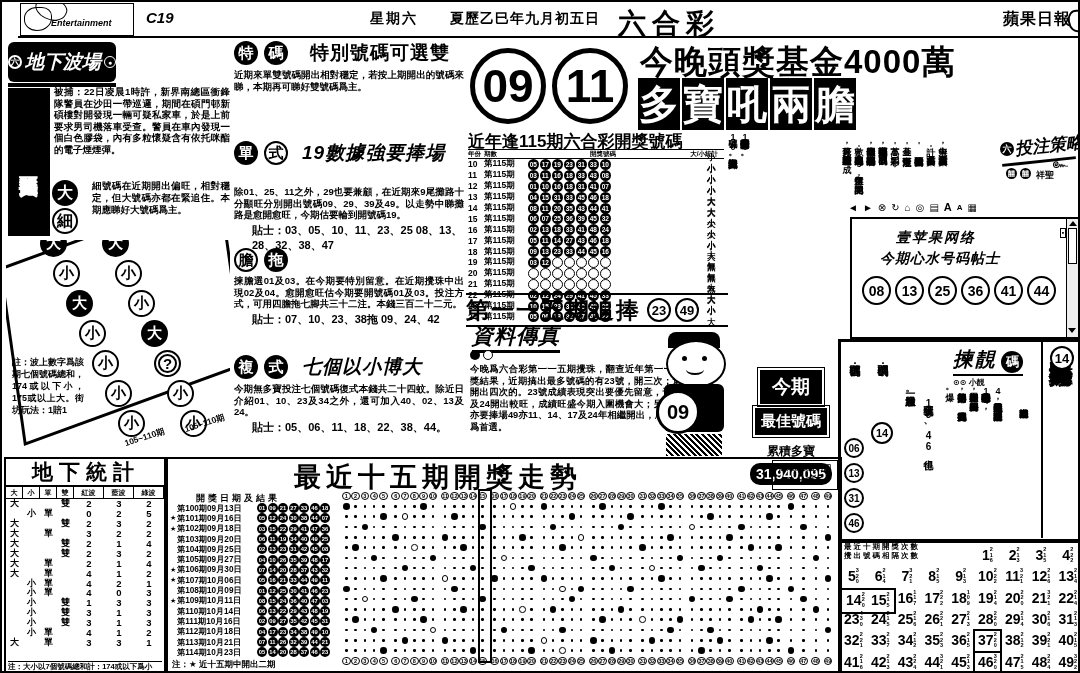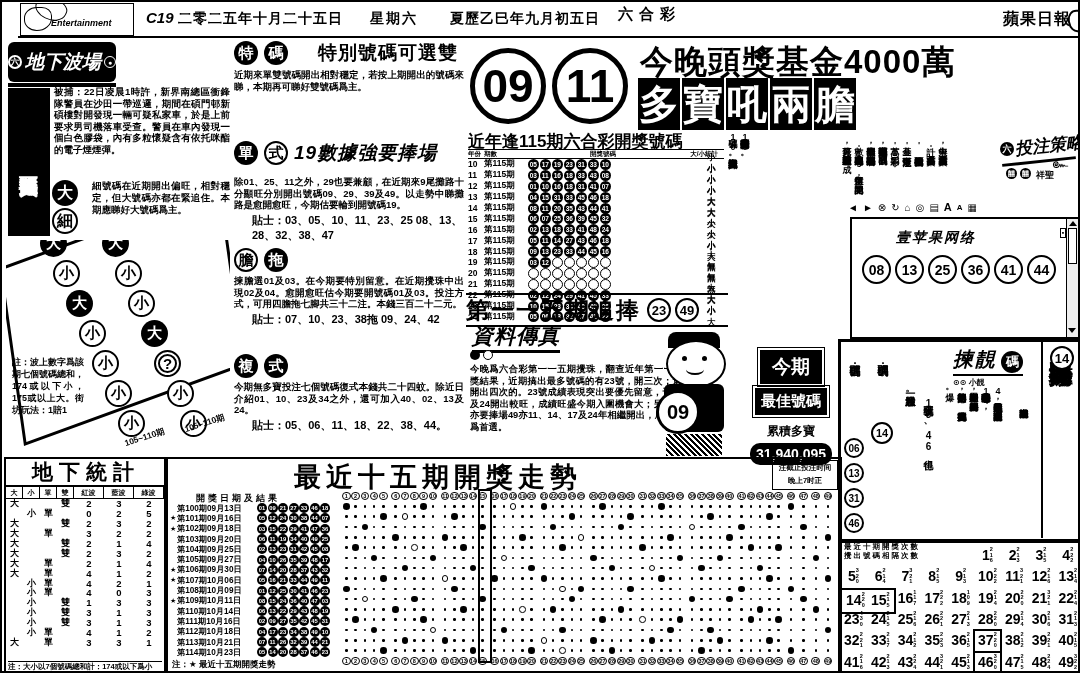--- a/index.html
+++ b/index.html
@@ -74,24 +74,23 @@
 
 <div class="page">
 
   <div class="hdr">
     <div class="sketch">
       <div class="sq" style="left:3px;top:3px;width:26px;height:22px;"></div>
       <div class="sq" style="left:14px;top:-6px;width:30px;height:20px;transform:rotate(25deg);"></div>
       <span class="i b" style="position:absolute;left:30px;top:14px;font-size:9px;">Entertainment</span>
     </div>
     <span class="abs b i" style="left:128px;top:7px;font-size:15px;">C19</span>
-    <span class="abs b" style="left:160px;top:8px;font-size:14px;letter-spacing:1px;">二零二五年十月二十五日</span>
     <span class="abs b" style="left:352px;top:8px;font-size:14px;letter-spacing:2px;">星期六</span>
     <span class="abs b" style="left:432px;top:8px;font-size:14px;letter-spacing:1px;">夏歷乙巳年九月初五日</span>
-    <span class="abs b" style="left:600px;top:3px;font-size:15px;letter-spacing:6px;">六合彩</span>
+    <span class="abs b" style="left:600px;top:3px;font-size:28px;letter-spacing:6px;">六合彩</span>
     <span class="abs b" style="left:985px;top:7px;font-size:16px;letter-spacing:1px;">蘋果日報</span>
     <svg class="abs" style="left:1048px;top:2px;" width="26" height="29" viewBox="0 0 26 29">
       <path d="M13 7 C5 5 2 12 3 18 C4 24 8 28 13 27 C18 28 22 24 23 18 C24 12 21 5 13 7 Z" fill="none" stroke="#000" stroke-width="2"></path>
       <path d="M13 7 C13 3 15 1 18 1" fill="none" stroke="#000" stroke-width="2"></path>
       <path d="M14 5 C17 2 21 3 23 6 C20 8 16 8 14 5 Z" fill="#000"></path>
     </svg>
   </div>
 
   <div class="logoUG">
     <span class="oc" style="width:14px;height:14px;border-color:#fff;color:#fff;background:#000;font-size:9px;">六</span>
@@ -134,45 +133,46 @@
     <div class="abs jt b" style="left:6px;top:116px;width:72px;font-size:9px;line-height:12px;">註：波上數字爲該期七個號碼總和，174或以下小，175或以上大。街坊玩法：1賠1</div>
     <div class="abs b" style="left:118px;top:192px;font-size:8.5px;transform:rotate(-18deg);">105~110期</div>
     <div class="abs b" style="left:178px;top:178px;font-size:8.5px;transform:rotate(-18deg);">105~110期</div>
   </div>
 
   <div id="tips-col" class="abs" style="left:232px;top:38px;width:230px;height:416px;">
       <div class="tipsec abs" style="left: 0px; top: 0px; width: 230px;">
         <div style="display: flex; align-items: center; gap: 4px;">
           <span class="fc bad" style="width: 24px; height: 24px; font-size: 15px;">特</span>
           <span class="fc bad" style="width: 24px; height: 24px; font-size: 15px;">碼</span>
-          <span class="tiptitle" style="margin-left: 24px;">特別號碼可選雙</span>
+          <span class="tiptitle" style="margin-left: 16px;">特別號碼可選雙</span>
         </div>
         <div class="tipbody jt" style="margin-top: 3px;">近期來單雙號碼開出相對穩定，若按上期開出的號碼來睇，本期再可睇好雙號碼爲主。</div>
       </div>
       <div class="tipsec abs" style="left: 0px; top: 100px; width: 230px;">
         <div style="display: flex; align-items: center; gap: 4px;">
           <span class="fc bad" style="width: 24px; height: 24px; font-size: 15px;">單</span>
           <span class="oc bad" style="width: 24px; height: 24px; font-size: 15px;">式</span>
-          <span class="tiptitle i" style="">19數據強要捧場</span>
-        </div>
-        <div class="tipbody jt" style="margin-top: 10px;">除01、25、11之外，29也要兼顧，在近期來9尾攤路十分顯旺分別開出號碼09、29、39及49。以走勢中睇攤路是愈開愈旺，今期估要輪到開號碼19。</div>
+          <span class="tiptitle i" style="margin-left: 8px;">19數據強要捧場</span>
+        </div>
+        <div class="tipbody jt" style="margin-top: 20px;">除01、25、11之外，29也要兼顧，在近期來9尾攤路十分顯旺分別開出號碼09、29、39及49。以走勢中睇攤路是愈開愈旺，今期估要輪到開號碼19。</div>
         <div class="tiphint" style="margin: 2px 0px 0px 18px;">貼士：03、05、10、11、23、25 08、13、28、32、38、47</div>
       </div>
       <div class="tipsec abs" style="left: 0px; top: 208px; width: 230px;">
         <div style="display: flex; align-items: center; gap: 4px;">
           <span class="oc bad" style="width: 24px; height: 24px; font-size: 15px;">膽</span>
           <span class="fc bad" style="width: 24px; height: 24px; font-size: 15px;">拖</span>
         </div>
         <div class="tipbody jt" style="margin-top: 3px;">揀膽選01及03。在今期要特別留意。在近期攪珠中出現02及04。愈開愈旺估今期要開號碼01及03。投注方式，可用四膽拖七腳共三十二注。本錢三百二十二元。</div>
         <div class="tiphint" style="margin: 2px 0px 0px 18px;">貼士：07、10、23、38拖 09、24、42</div>
       </div>
       <div class="tipsec abs" style="left: 0px; top: 314px; width: 230px;">
         <div style="display: flex; align-items: center; gap: 4px;">
           <span class="fc bad" style="width: 24px; height: 24px; font-size: 15px;">複</span>
           <span class="fc bad" style="width: 24px; height: 24px; font-size: 15px;">式</span>
+          <span class="tiptitle i" style="margin-left: 8px;">七個以小博大</span>
         </div>
         <div class="tipbody jt" style="margin-top: 3px;">今期無多寶投注七個號碼復式本錢共二十四蚊。除近日介紹01、10、23及34之外，還可加入40、02、13及24。</div>
         <div class="tiphint" style="margin: 2px 0px 0px 18px;">貼士：05、06、11、18、22、38、44。</div>
       </div>
     </div>
 
   <span class="oc" style="position:absolute;left:468px;top:46px;width:76px;height:76px;border-width:5px;font-size:46px;">09</span>
   <span class="oc" style="position:absolute;left:550px;top:46px;width:76px;height:76px;border-width:5px;font-size:46px;">11</span>
   <div class="abs b" style="left:638px;top:38px;width:430px;font-size:33px;letter-spacing:1px;white-space:nowrap;">今晚頭獎基金4000萬</div>
   <div id="headline-main" class="abs" style="left:636px;top:76px;height:52px;display:flex;gap:2px;">
@@ -428,21 +428,21 @@
     <div class="abs" style="left:16px;top:8px;width:56px;height:44px;border:2px solid #000;border-radius:50%;background:#fff;"></div>
     <div class="abs" style="left:32px;top:24px;width:5px;height:5px;background:#000;border-radius:50%;"></div>
     <div class="abs" style="left:52px;top:24px;width:5px;height:5px;background:#000;border-radius:50%;"></div>
     <div class="abs" style="left:36px;top:32px;width:18px;height:9px;border-bottom:2px solid #000;border-radius:50%;"></div>
     <div class="abs" style="left:14px;top:52px;width:60px;height:48px;background:#000;border-radius:6px;"></div>
     <div class="abs oc" style="left:6px;top:58px;width:44px;height:44px;border-width:3px;font-size:20px;">09</div>
     <div class="abs" style="left:16px;top:102px;width:56px;height:22px;background:repeating-linear-gradient(45deg,#000 0 2px,#fff 2px 4px);"></div>
   </div>
 
   <div class="abs" style="left:744px;top:348px;width:90px;text-align:center;">
-    <div class="tile" style="font-size:19px;padding:2px 10px;border:2px solid #000;outline:1px solid #000;outline-offset:2px;">今期</div>
+    <div class="tile" style="font-size:19px;padding:2px 10px;border:2px solid #000;outline:1px solid #000;outline-offset:2px;margin-top:20px;">今期</div>
     <div class="tile" style="font-size:15px;padding:2px 4px;margin-top:4px;border:2px solid #000;outline:1px solid #000;outline-offset:2px;">最佳號碼</div>
     <div class="b" style="font-size:12px;margin-top:8px;">累積多寶</div>
     <div class="tile" style="font-size:14px;border-radius:10px;padding:3px 6px;margin-top:3px;">31,940,095</div>
   </div>
 
   <div id="right-vcols" class="abs vcolwrap" style="left:840px;top:138px;height:196px;">
       <div class="v">無人中，累積多寶三千多萬</div>
       <div class="v">計：多寶三千多萬</div>
       <div class="v">'提樓崙局估今晚頭獎</div>
       <div class="v">基金'可派一注中最</div>
@@ -474,20 +474,21 @@
     <span class="tbi b" style="font-size:11px;">A</span>
     <span class="tbi b" style="font-size:8px;">A</span>
     <span class="tbi">▦</span>
   </div>
 
   <div class="abs" style="left:848px;top:215px;width:226px;height:118px;border:2px solid #000;">
     <div class="abs" style="right:2px;top:2px;">
       <span class="winbtn">▪</span><span class="winbtn">✕</span>
     </div>
     <div class="b i" style="margin:10px 0 0 44px;font-size:14px;letter-spacing:2px;">壹苹果网络</div>
+    <div class="b i" style="margin:3px 0 0 28px;font-size:14px;letter-spacing:1px;">今期心水号码帖士</div>
     <div id="web-nums" style="display:flex;gap:4px;margin:8px 0 0 10px;">
         <span class="oc" style="width: 29px; height: 29px; font-size: 14px; border-width: 2px;">08</span>
         <span class="oc" style="width: 29px; height: 29px; font-size: 14px; border-width: 2px;">13</span>
         <span class="oc" style="width: 29px; height: 29px; font-size: 14px; border-width: 2px;">25</span>
         <span class="oc" style="width: 29px; height: 29px; font-size: 14px; border-width: 2px;">36</span>
         <span class="oc" style="width: 29px; height: 29px; font-size: 14px; border-width: 2px;">41</span>
         <span class="oc" style="width: 29px; height: 29px; font-size: 14px; border-width: 2px;">44</span>
       </div>
     <div class="scroll">
       <div class="tri" style="border-bottom:5px solid #000;"></div>
@@ -3562,21 +3563,21 @@
           </span>
           <span class="dgrp">
             <span class="glabel">46</span>
             <span class="glabel">47</span>
             <span class="glabel">48</span>
             <span class="glabel">49</span>
           </span>
         </div>
         <div style="position: absolute; border: 2px solid rgb(0, 0, 0); width: 10px; top: -2px; bottom: -2px; left: 135.8px;"></div>
       </div>
-    <div class="abs b" style="left:6px;bottom:2px;font-size:8.5px;">注：★ 最近十五期開獎走勢</div>
+    <div class="abs b" style="left:6px;bottom:2px;font-size:8.5px;">注：★ 近十五期中開出二期</div>
   </div>
 
   <div class="abs" style="left:836px;top:537px;width:242px;height:132px;border:2px solid #000;">
     <div class="abs b" style="left:4px;top:2px;font-size:7.5px;line-height:8.5px;letter-spacing:2px;">
       <span>最近十期開獎次數</span><br>
       <span>攪出號碼相隔次數</span>
     </div>
     <div id="grid49" class="abs" style="left:0;top:0;width:242px;height:132px;">
         <div class="g49cell" style="position: absolute; left: 134px; top: 4px;">
           <span class="nn">1</span>

